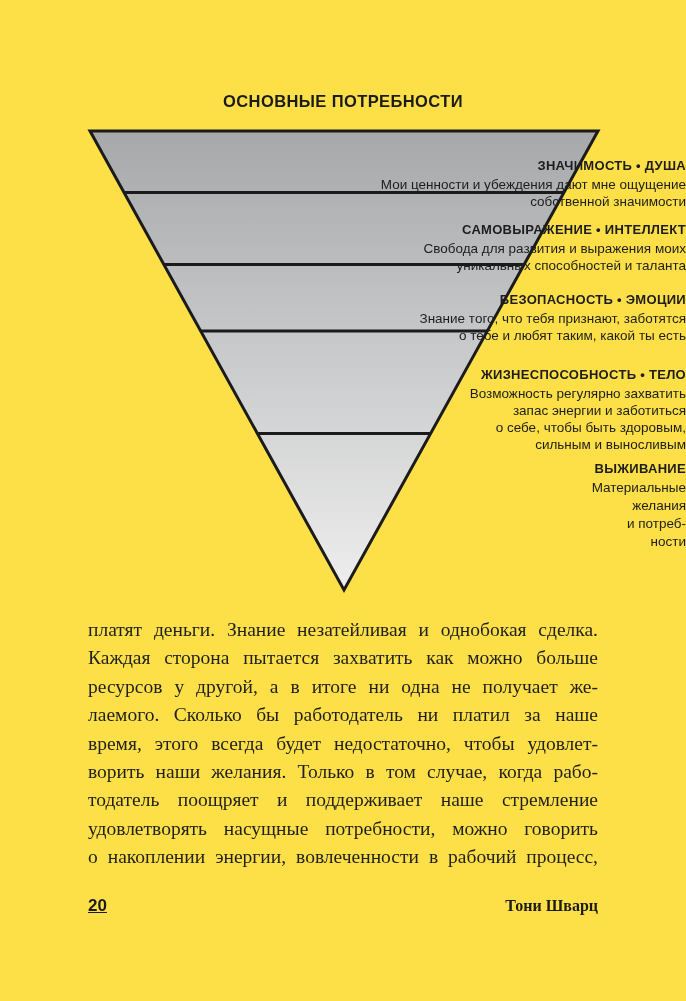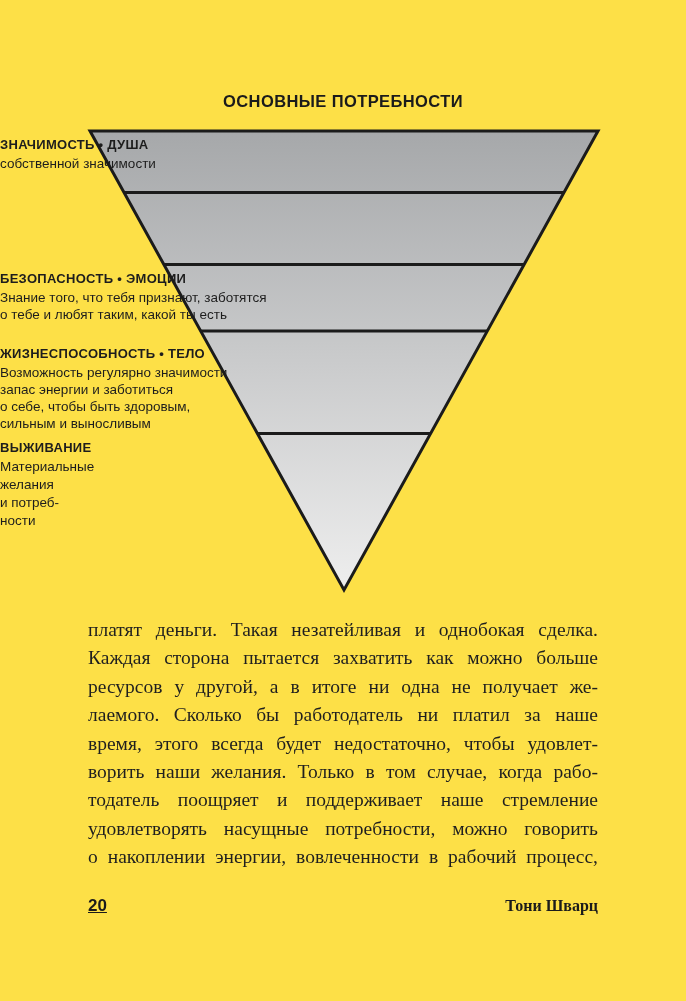--- a/index.html
+++ b/index.html
@@ -20,22 +20,23 @@
     font-weight: bold;
     font-size: 16.5px;
     letter-spacing: 0.4px;
     color: #1b1b1b;
   }
   .pyramid-svg { position: absolute; top: 0; left: 0; }
   .tier {
     position: absolute;
     left: 0;
     width: 100%;
-    text-align: left;
+    text-align: right;
     color: #1d1d1d;
+    margin-top: 21px;
   }
   .tier .tier-heading {
     font-weight: bold;
     font-size: 13px;
     line-height: 16px;
     letter-spacing: 0.3px;
     margin-bottom: 2px;
   }
   .tier .tier-line {
     font-size: 13.5px;
@@ -98,48 +99,54 @@
     <g clip-path="url(#pyrClip)" stroke="#1b1b1b" stroke-width="3">
       <line x1="80" y1="192.5" x2="606" y2="192.5"></line>
       <line x1="80" y1="264.5" x2="606" y2="264.5"></line>
       <line x1="80" y1="331" x2="606" y2="331"></line>
       <line x1="80" y1="433.5" x2="606" y2="433.5"></line>
     </g>
   </svg>
 
   <div class="tier tier-1" style="top:137px">
     <div class="tier-heading">ЗНАЧИМОСТЬ • ДУША</div>
+    <div class="tier-line">Мои ценности и убеждения дают мне ощущение</div>
     <div class="tier-line">собственной значимости</div>
   </div>
 
+  <div class="tier tier-2" style="top:201px">
+    <div class="tier-heading">САМОВЫРАЖЕНИЕ • ИНТЕЛЛЕКТ</div>
+    <div class="tier-line">Свобода для развития и выражения моих</div>
+    <div class="tier-line">уникальных способностей и таланта</div>
+  </div>
 
   <div class="tier tier-3" style="top:271px">
     <div class="tier-heading">БЕЗОПАСНОСТЬ • ЭМОЦИИ</div>
     <div class="tier-line">Знание того, что тебя признают, заботятся</div>
     <div class="tier-line">о тебе и любят таким, какой ты есть</div>
   </div>
 
   <div class="tier tier-4" style="top:346px">
     <div class="tier-heading">ЖИЗНЕСПОСОБНОСТЬ • ТЕЛО</div>
-    <div class="tier-line">Возможность регулярно значимости</div>
+    <div class="tier-line">Возможность регулярно захватить</div>
     <div class="tier-line">запас энергии и заботиться</div>
     <div class="tier-line">о себе, чтобы быть здоровым,</div>
     <div class="tier-line">сильным и выносливым</div>
   </div>
 
   <div class="tier tier-5" style="top:440px">
     <div class="tier-heading">ВЫЖИВАНИЕ</div>
     <div class="tier-line">Материальные</div>
     <div class="tier-line">желания</div>
     <div class="tier-line">и потреб-</div>
     <div class="tier-line">ности</div>
   </div>
 
   <div class="body-text">
-    <div class="body-line">платят деньги. Такая незатейливая и однобокая сделка.</div>
+    <div class="body-line">платят деньги. Знание незатейливая и однобокая сделка.</div>
     <div class="body-line">Каждая сторона пытается захватить как можно больше</div>
     <div class="body-line">ресурсов у другой, а в итоге ни одна не получает же-</div>
     <div class="body-line">лаемого. Сколько бы работодатель ни платил за наше</div>
     <div class="body-line">время, этого всегда будет недостаточно, чтобы удовлет-</div>
     <div class="body-line">ворить наши желания. Только в том случае, когда рабо-</div>
     <div class="body-line">тодатель поощряет и поддерживает наше стремление</div>
     <div class="body-line">удовлетворять насущные потребности, можно говорить</div>
     <div class="body-line">о накоплении энергии, вовлеченности в рабочий процесс,</div>
   </div>
 

